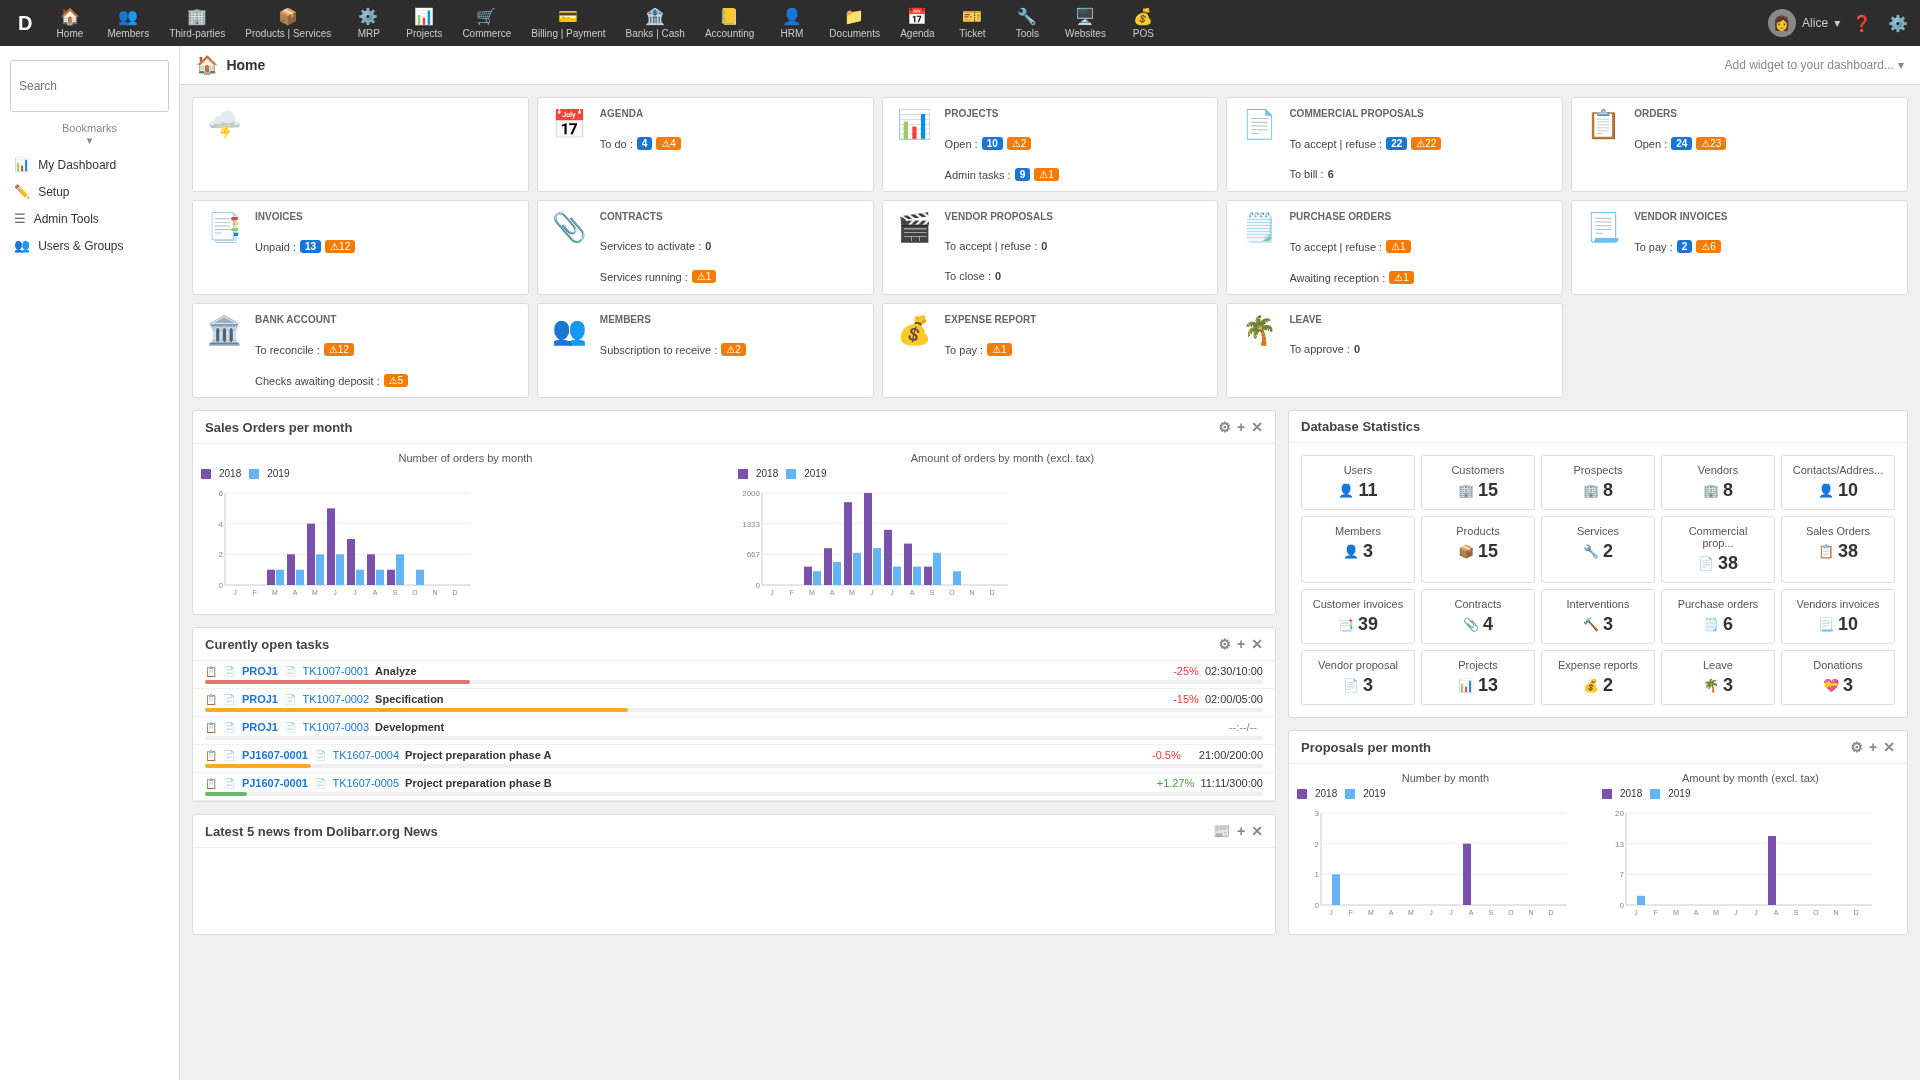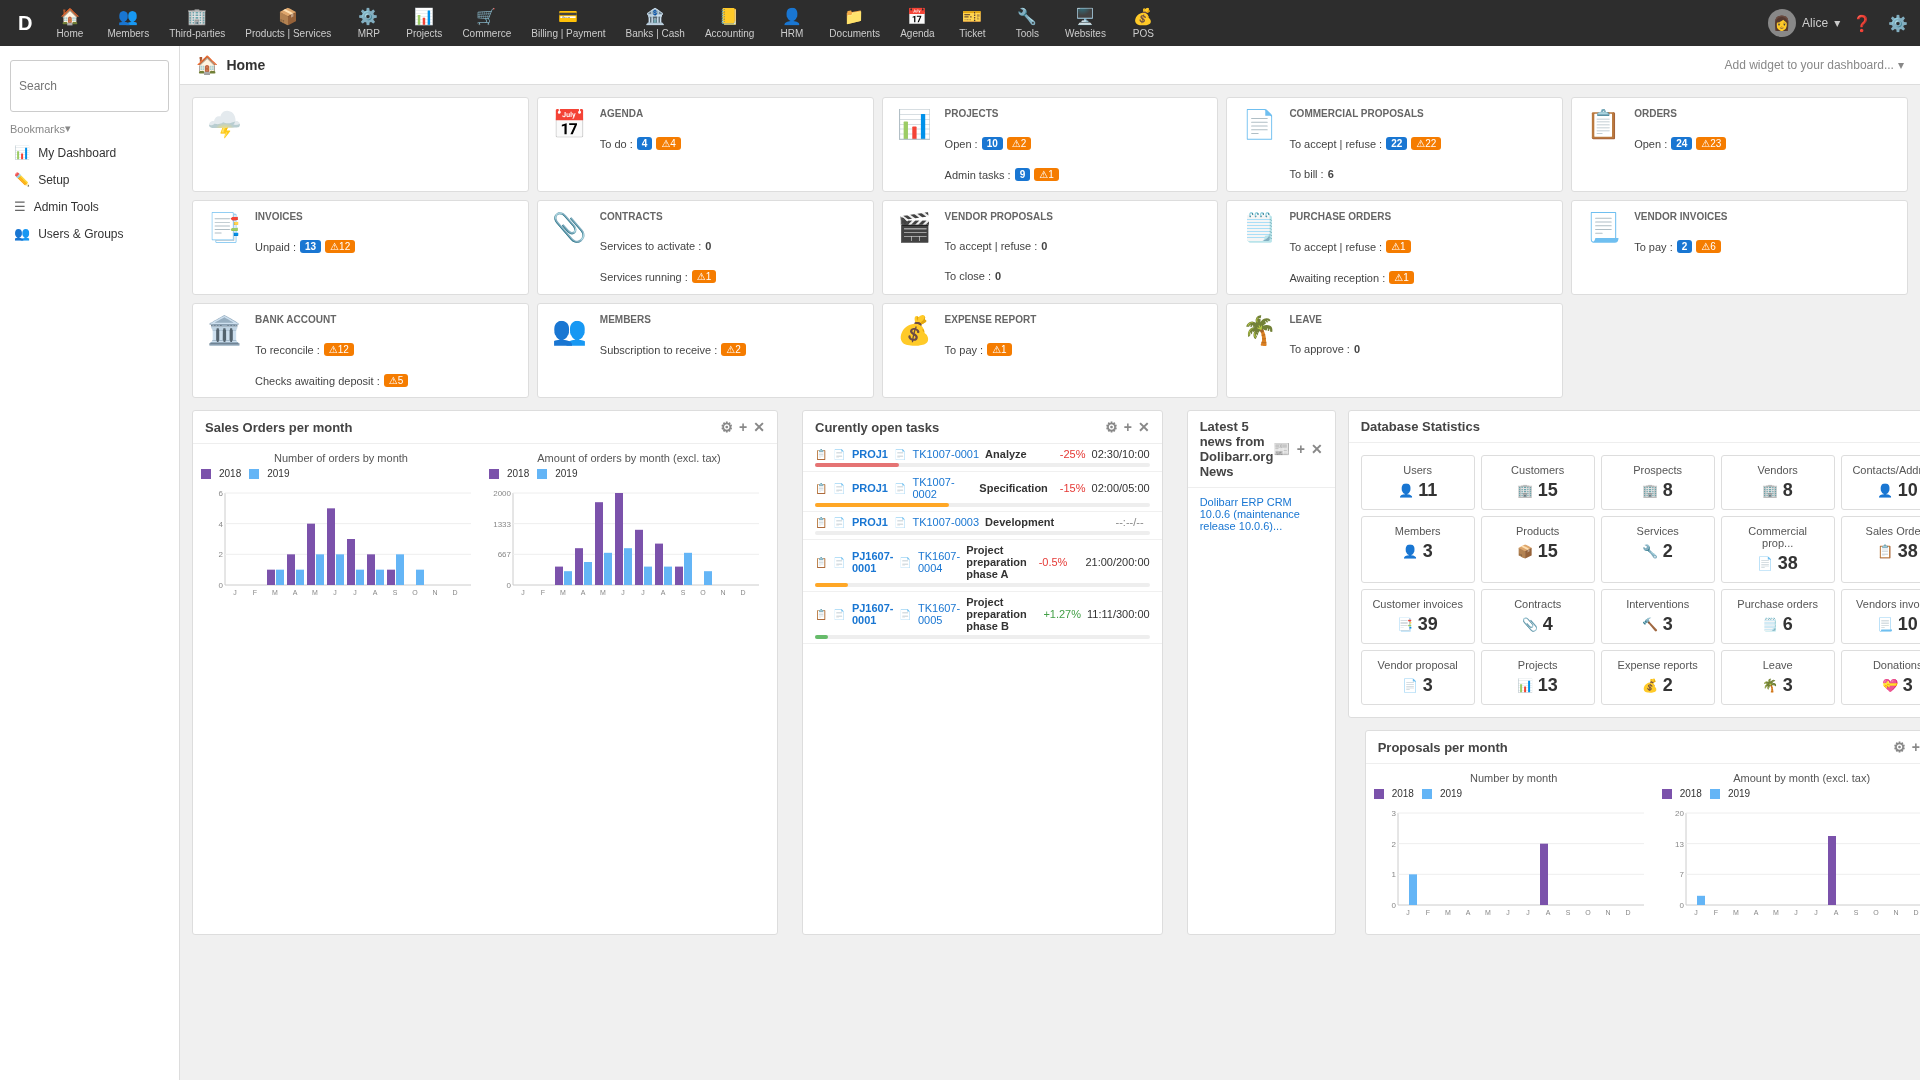--- a/index.html
+++ b/index.html
@@ -13,21 +13,21 @@
     .nav-right { margin-left: auto; display: flex; align-items: center; gap: 8px; color: #ccc; }
     .nav-user { display: flex; align-items: center; gap: 6px; cursor: pointer; color: #ccc; }
     .nav-user-avatar { width: 28px; height: 28px; border-radius: 50%; background: #888; display: flex; align-items: center; justify-content: center; color: white; font-size: 14px; overflow: hidden; }
     .nav-icon-btn { color: #ccc; font-size: 16px; cursor: pointer; padding: 4px; }
 
     
     .layout { display: flex; height: calc(100vh - 46px); }
     .sidebar { width: 180px; background: #fff; border-right: 1px solid #ddd; padding: 8px 0; flex-shrink: 0; }
     .sidebar-search { padding: 6px 10px; }
     .sidebar-search input { width: 100%; border: 1px solid #ccc; border-radius: 3px; padding: 18px 8px; font-size: 12px; }
-    .sidebar-section { padding: 4px 10px; font-size: 11px; color: #888; display: flex; align-items: center; justify-content: flex-start; cursor: pointer; }
+    .sidebar-section { padding: 4px 10px; font-size: 11px; color: #888; display: flex; align-items: center; justify-content: flex-start; cursor: pointer; flex-direction: column; }
     .sidebar-menu-item { padding: 6px 14px; font-size: 12px; color: #333; cursor: pointer; display: flex; align-items: center; gap: 8px; }
     .sidebar-menu-item .icon { color: #666; font-size: 13px; }
 
     
     .main { flex: 1; overflow-y: auto; padding: 0; background: #f0f0f0; }
 
     
     .breadcrumb { background: #fff; border-bottom: 1px solid #ddd; padding: 8px 16px; display: flex; align-items: center; justify-content: space-between; }
     .breadcrumb-left { display: flex; align-items: center; gap: 8px; }
     .breadcrumb-home-icon { font-size: 18px; color: #555; }
@@ -60,22 +60,22 @@
     .db-stat-icon { font-size: 13px; color: #888; }
 
     
     .chart-container { padding: 8px; display: flex; gap: 8px; }
     .chart-sub { flex: 1; }
     .chart-label { font-size: 11px; color: #555; text-align: center; margin-bottom: 4px; }
     svg { overflow: visible; }
 
     
     .bottom-section { display: flex; gap: 12px; padding: 0 12px 12px; }
-    .bottom-left { flex: 1; display: flex; flex-direction: row; gap: 24px; }
-    .bottom-right { width: 620px; flex-shrink: 0; display: flex; flex-direction: column; gap: 12px; align-items: center; }
+    .bottom-left { flex: 1; display: flex; flex-direction: column; gap: 12px; }
+    .bottom-right { width: 620px; flex-shrink: 0; display: flex; flex-direction: column; gap: 12px; }
   </style>
 </head>
 <body>
 
 <nav class="top-nav">
   <div class="nav-logo">D</div>
   <a class="nav-item">
     <span class="nav-icon">🏠</span>
     <span>Home</span>
   </a>
@@ -586,23 +586,20 @@
 
         <div class="chart-panel">
           <div class="panel-header">
             <span>Latest 5 news from Dolibarr.org News</span>
             <div class="panel-tools">
               <span class="panel-tool-btn">📰</span>
               <span class="panel-tool-btn">+</span>
               <span class="panel-tool-btn">✕</span>
             </div>
           </div>
-          <div style="padding:8px 12px; font-size:11px; color:#888;">
-            <span style="color:#1976d2; cursor:pointer;">Dolibarr ERP CRM 10.0.6 (maintenance release 10.0.6)...</span>
-          </div>
         </div>
       </div>
 
       <div class="bottom-right">
 
         <div class="chart-panel">
           <div class="panel-header">
             <span>Database Statistics</span>
           </div>
           <div class="db-stats">

